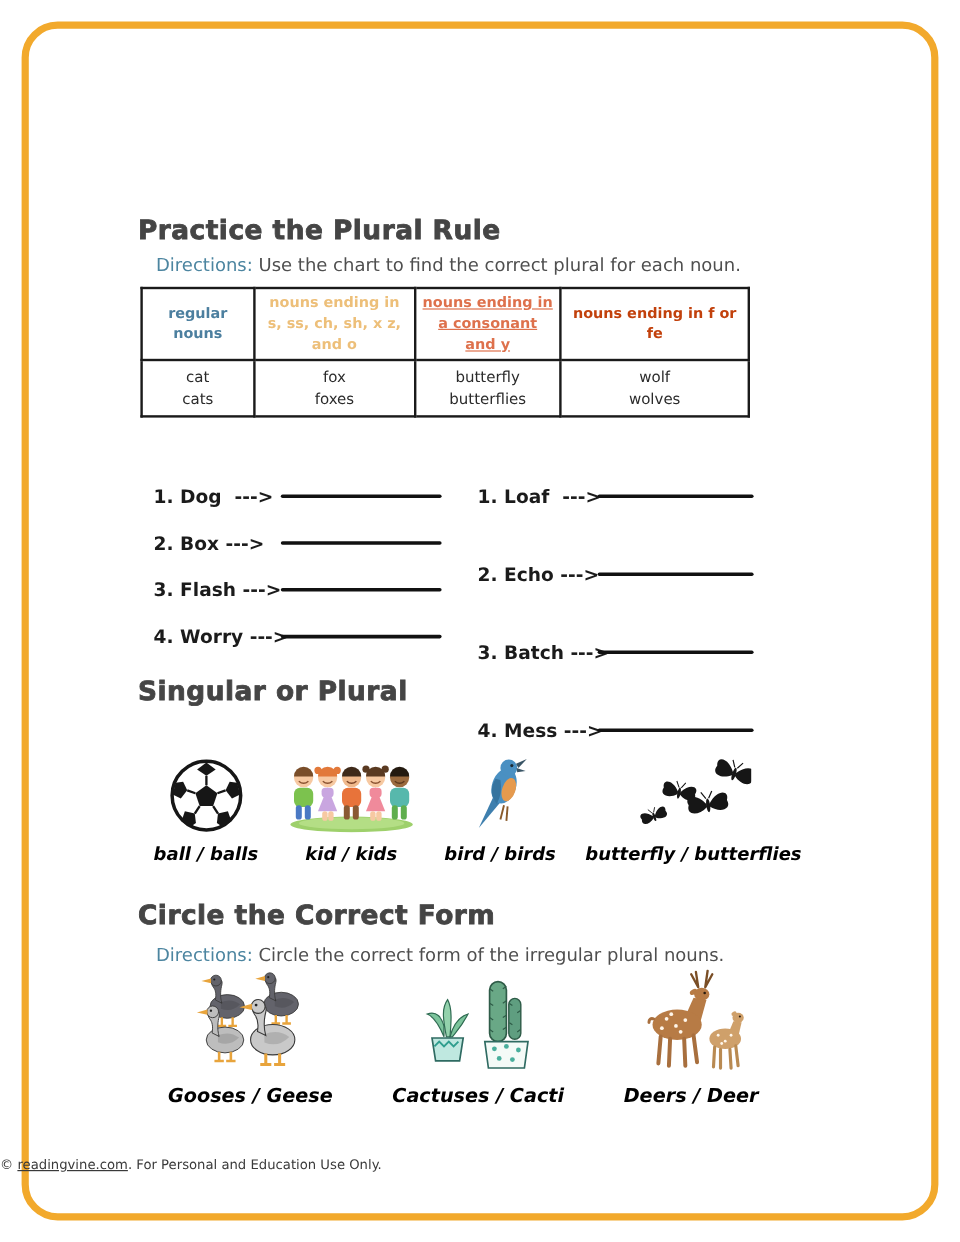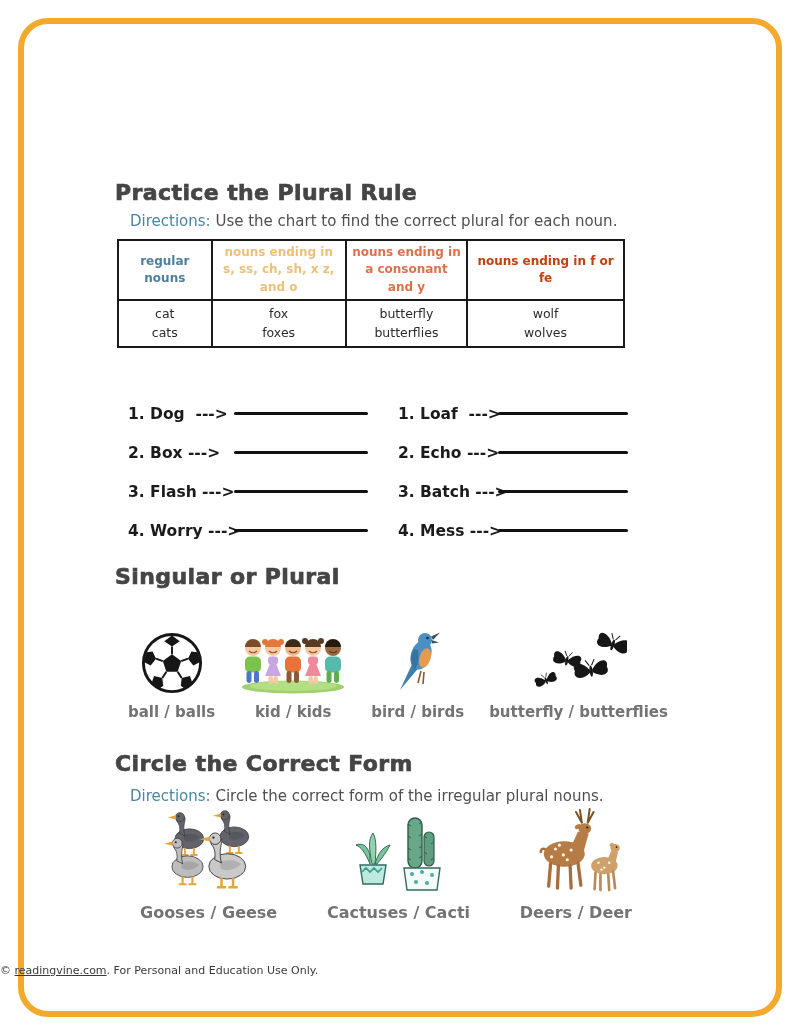--- a/index.html
+++ b/index.html
@@ -21,35 +21,35 @@
   table.rules { position:absolute; top:239px; left:117px; width:508px; border-collapse:collapse; table-layout:fixed; }
   table.rules th, table.rules td { border:2px solid #1a1a1a; text-align:center; vertical-align:middle; padding:3px 4px; }
   table.rules th { height:44px; font-size:12px; font-weight:bold; line-height:1.45; }
   table.rules td { height:41px; font-size:12.5px; color:#2B2B2B; line-height:1.5; }
   tr.examples-row td { height:47px; }
   col.c1{width:18.5%;} col.c2{width:26.5%;} col.c3{width:24%;} col.c4{width:31%;}
 
   .exercises { position:absolute; top:394px; left:128px; width:500px; display:flex; gap:30px; }
   .ex-col { display:flex; flex-direction:column; }
   .ex-col.left { width:242px; }
-  .ex-col.right { width:232px; }
+  .ex-col.right { width:232px;gap:26px; }
   .ex-item { display:flex; align-items:center; height:39px; }
   .ex-label { font-size:15.5px; font-weight:bold; color:#1B1B1B; white-space:pre; }
   .ex-col.left  .ex-label { width:100px; }
   .ex-col.right .ex-label { width:94px; }
   .blank-line { flex:1; height:3.5px; background:#111; border-radius:2px; margin-left:6px; }
 
   .pics { position:absolute; display:flex; justify-content:space-between; align-items:flex-end; }
   .pics1 { top:626px; left:128px; width:540px; }
   .pics2 { top:808px; left:140px; width:492px; }
   .pic-item { display:flex; flex-direction:column; align-items:center; }
   .pic-art { display:flex; align-items:flex-end; justify-content:center; }
   .pics1 .pic-art { height:68px; }
   .pics2 .pic-art { height:86px; }
-  .pic-label { margin-top:9px; font-size:15px; font-weight:bold; color:#737373; white-space:nowrap; }
+  .pic-label { margin-top:9px; font-size:15px; font-weight:bold; color:#000000; white-space:nowrap;font-style:italic; }
   .pics2 .pic-label { font-size:16px; }
 
   .footer { position:absolute; top:964px; left:0; width:100%; text-align:left;
             font-size:11px; color:#3A3A3A; }
   .footer a { color:#3A3A3A; text-decoration:underline; cursor:pointer; }
 </style>
 </head>
 <body>
 
 <div class="page">
@@ -68,21 +68,21 @@
     <colgroup>
         <col class="c1">
         <col class="c2">
         <col class="c3">
         <col class="c4">
       </colgroup>
     <thead>
       <tr>
         <th style="color: rgb(76, 127, 159);">regular nouns</th>
         <th style="color: rgb(237, 191, 121);">nouns ending in s, ss, ch, sh, x z, and o</th>
-        <th style="color: rgb(222, 113, 76);">nouns ending in a consonant and y</th>
+        <th style="color: rgb(222, 113, 76); text-decoration: underline;">nouns ending in a consonant and y</th>
         <th style="color: #c2410c;">nouns ending in f or fe</th>
       </tr>
     </thead>
     <tbody>
       <tr class="examples-row">
         <td>
           <div>cat</div>
           <div>cats</div>
         </td>
         <td>

